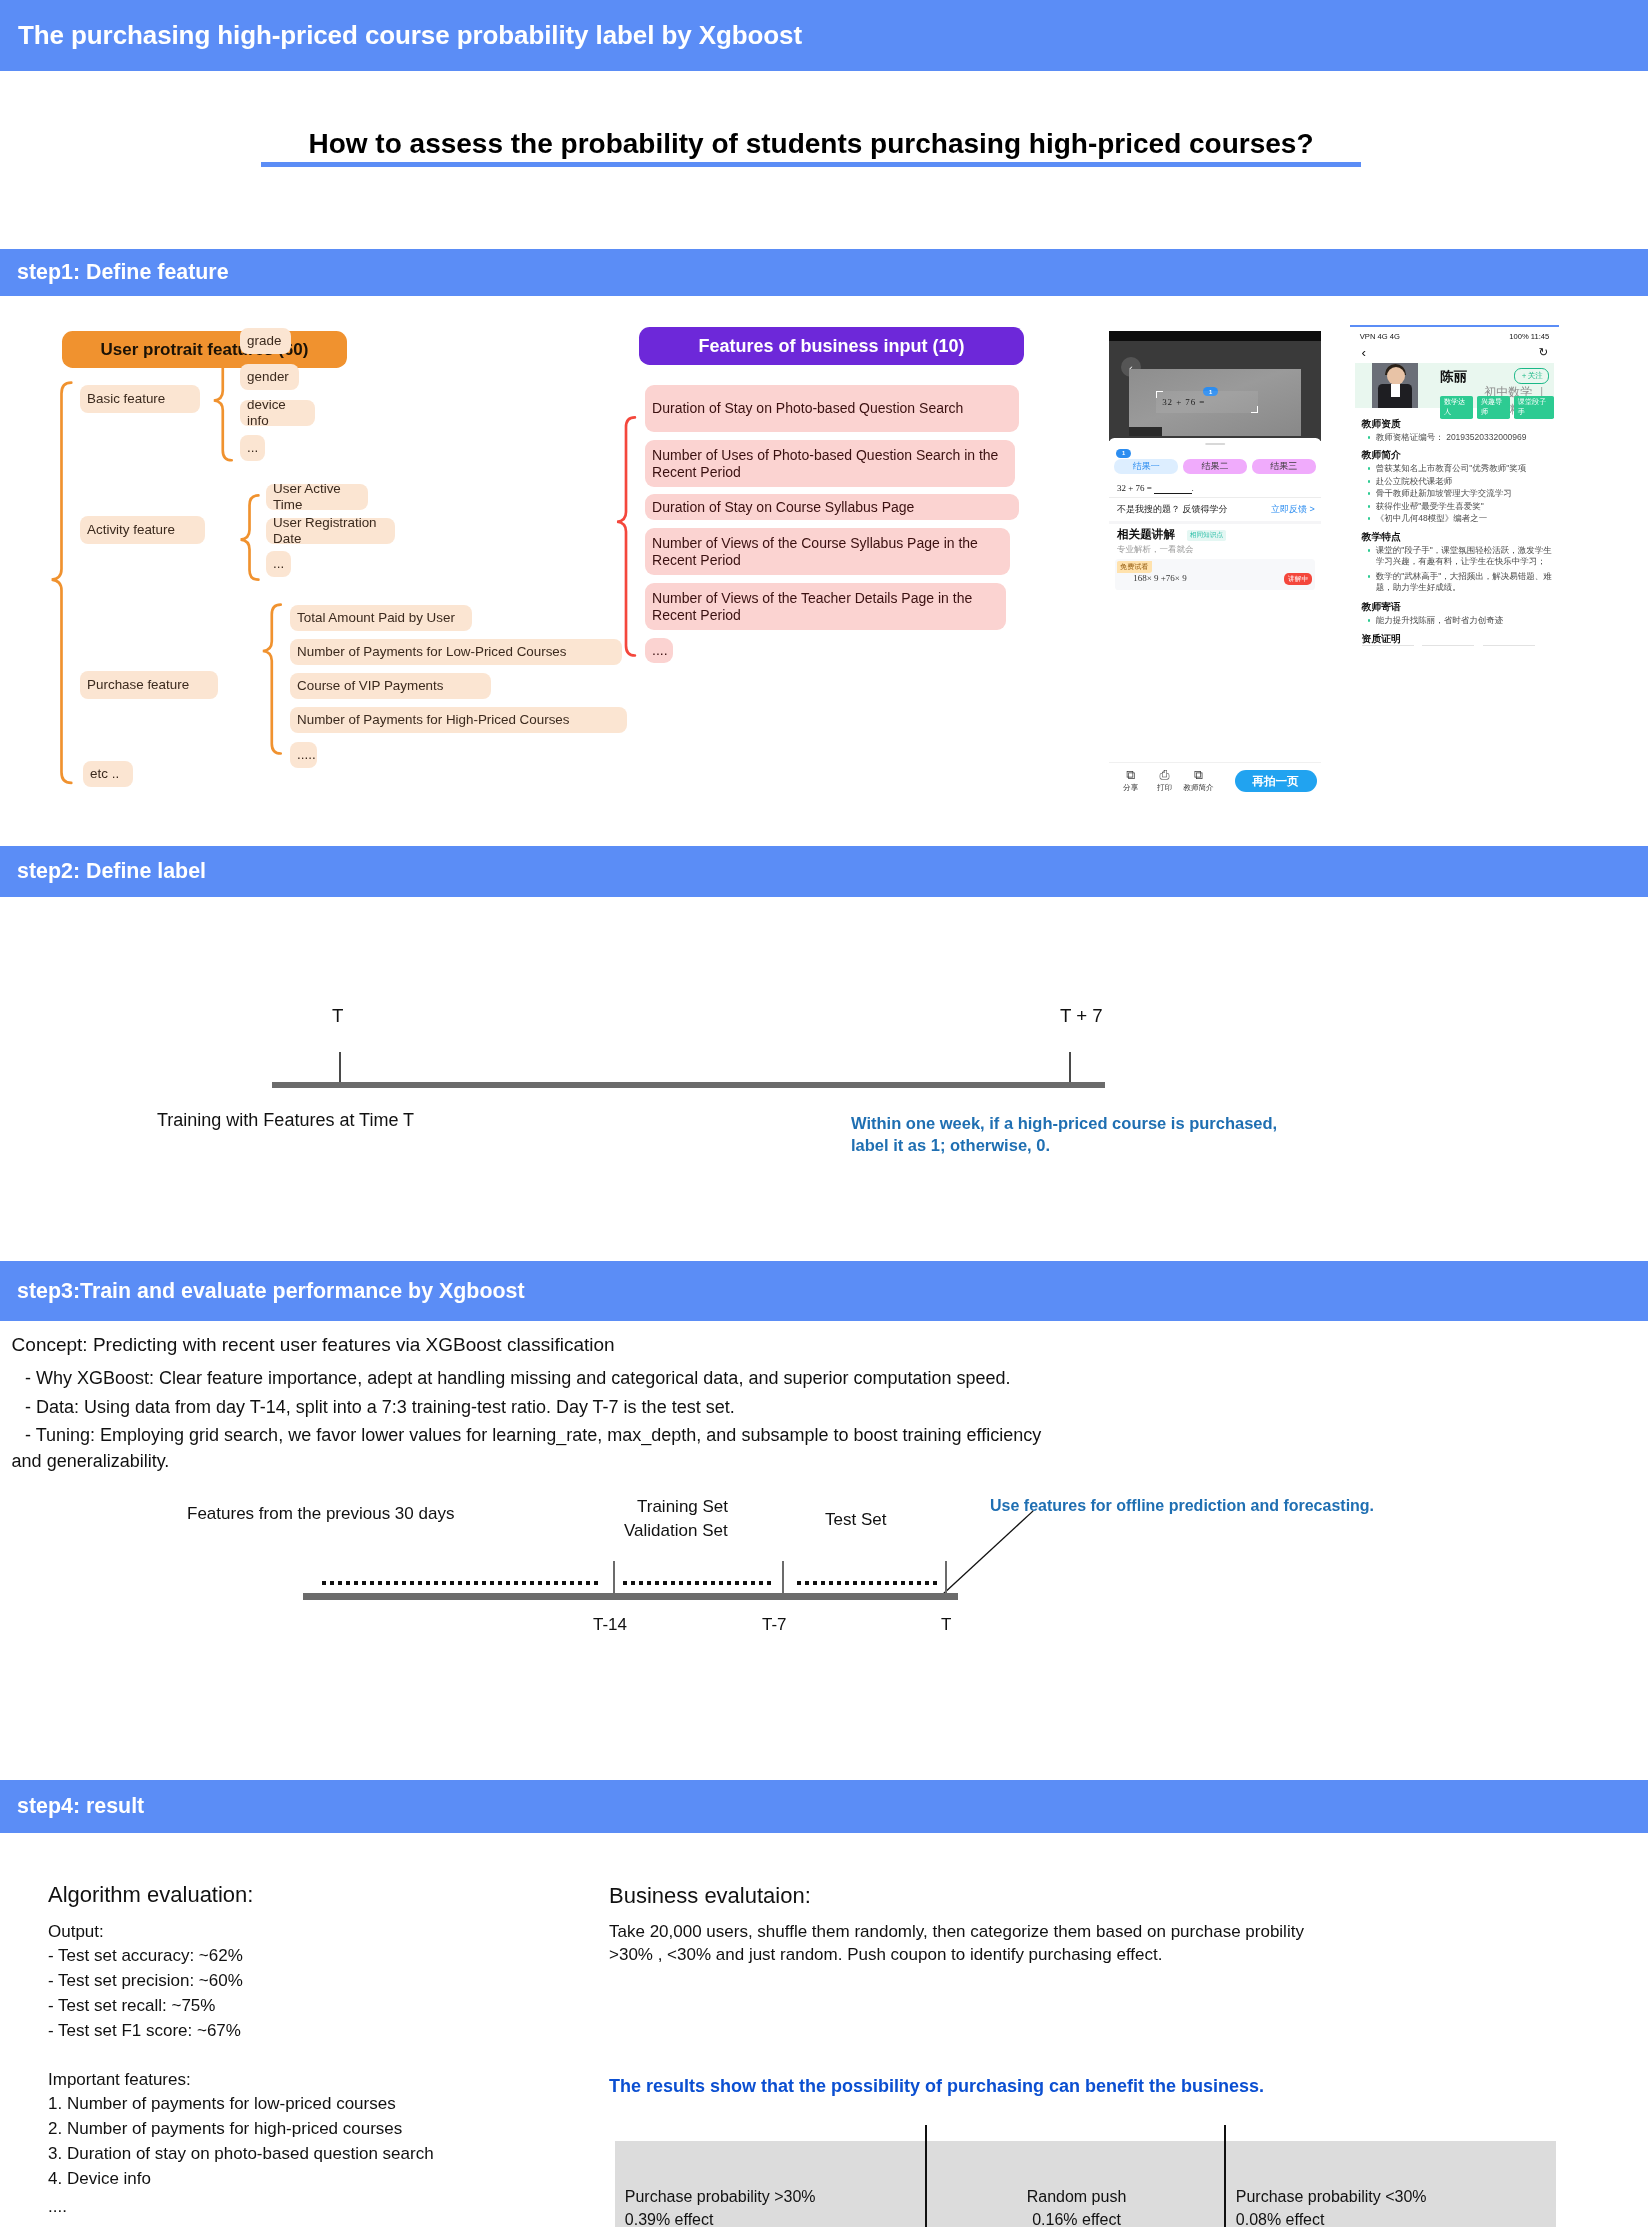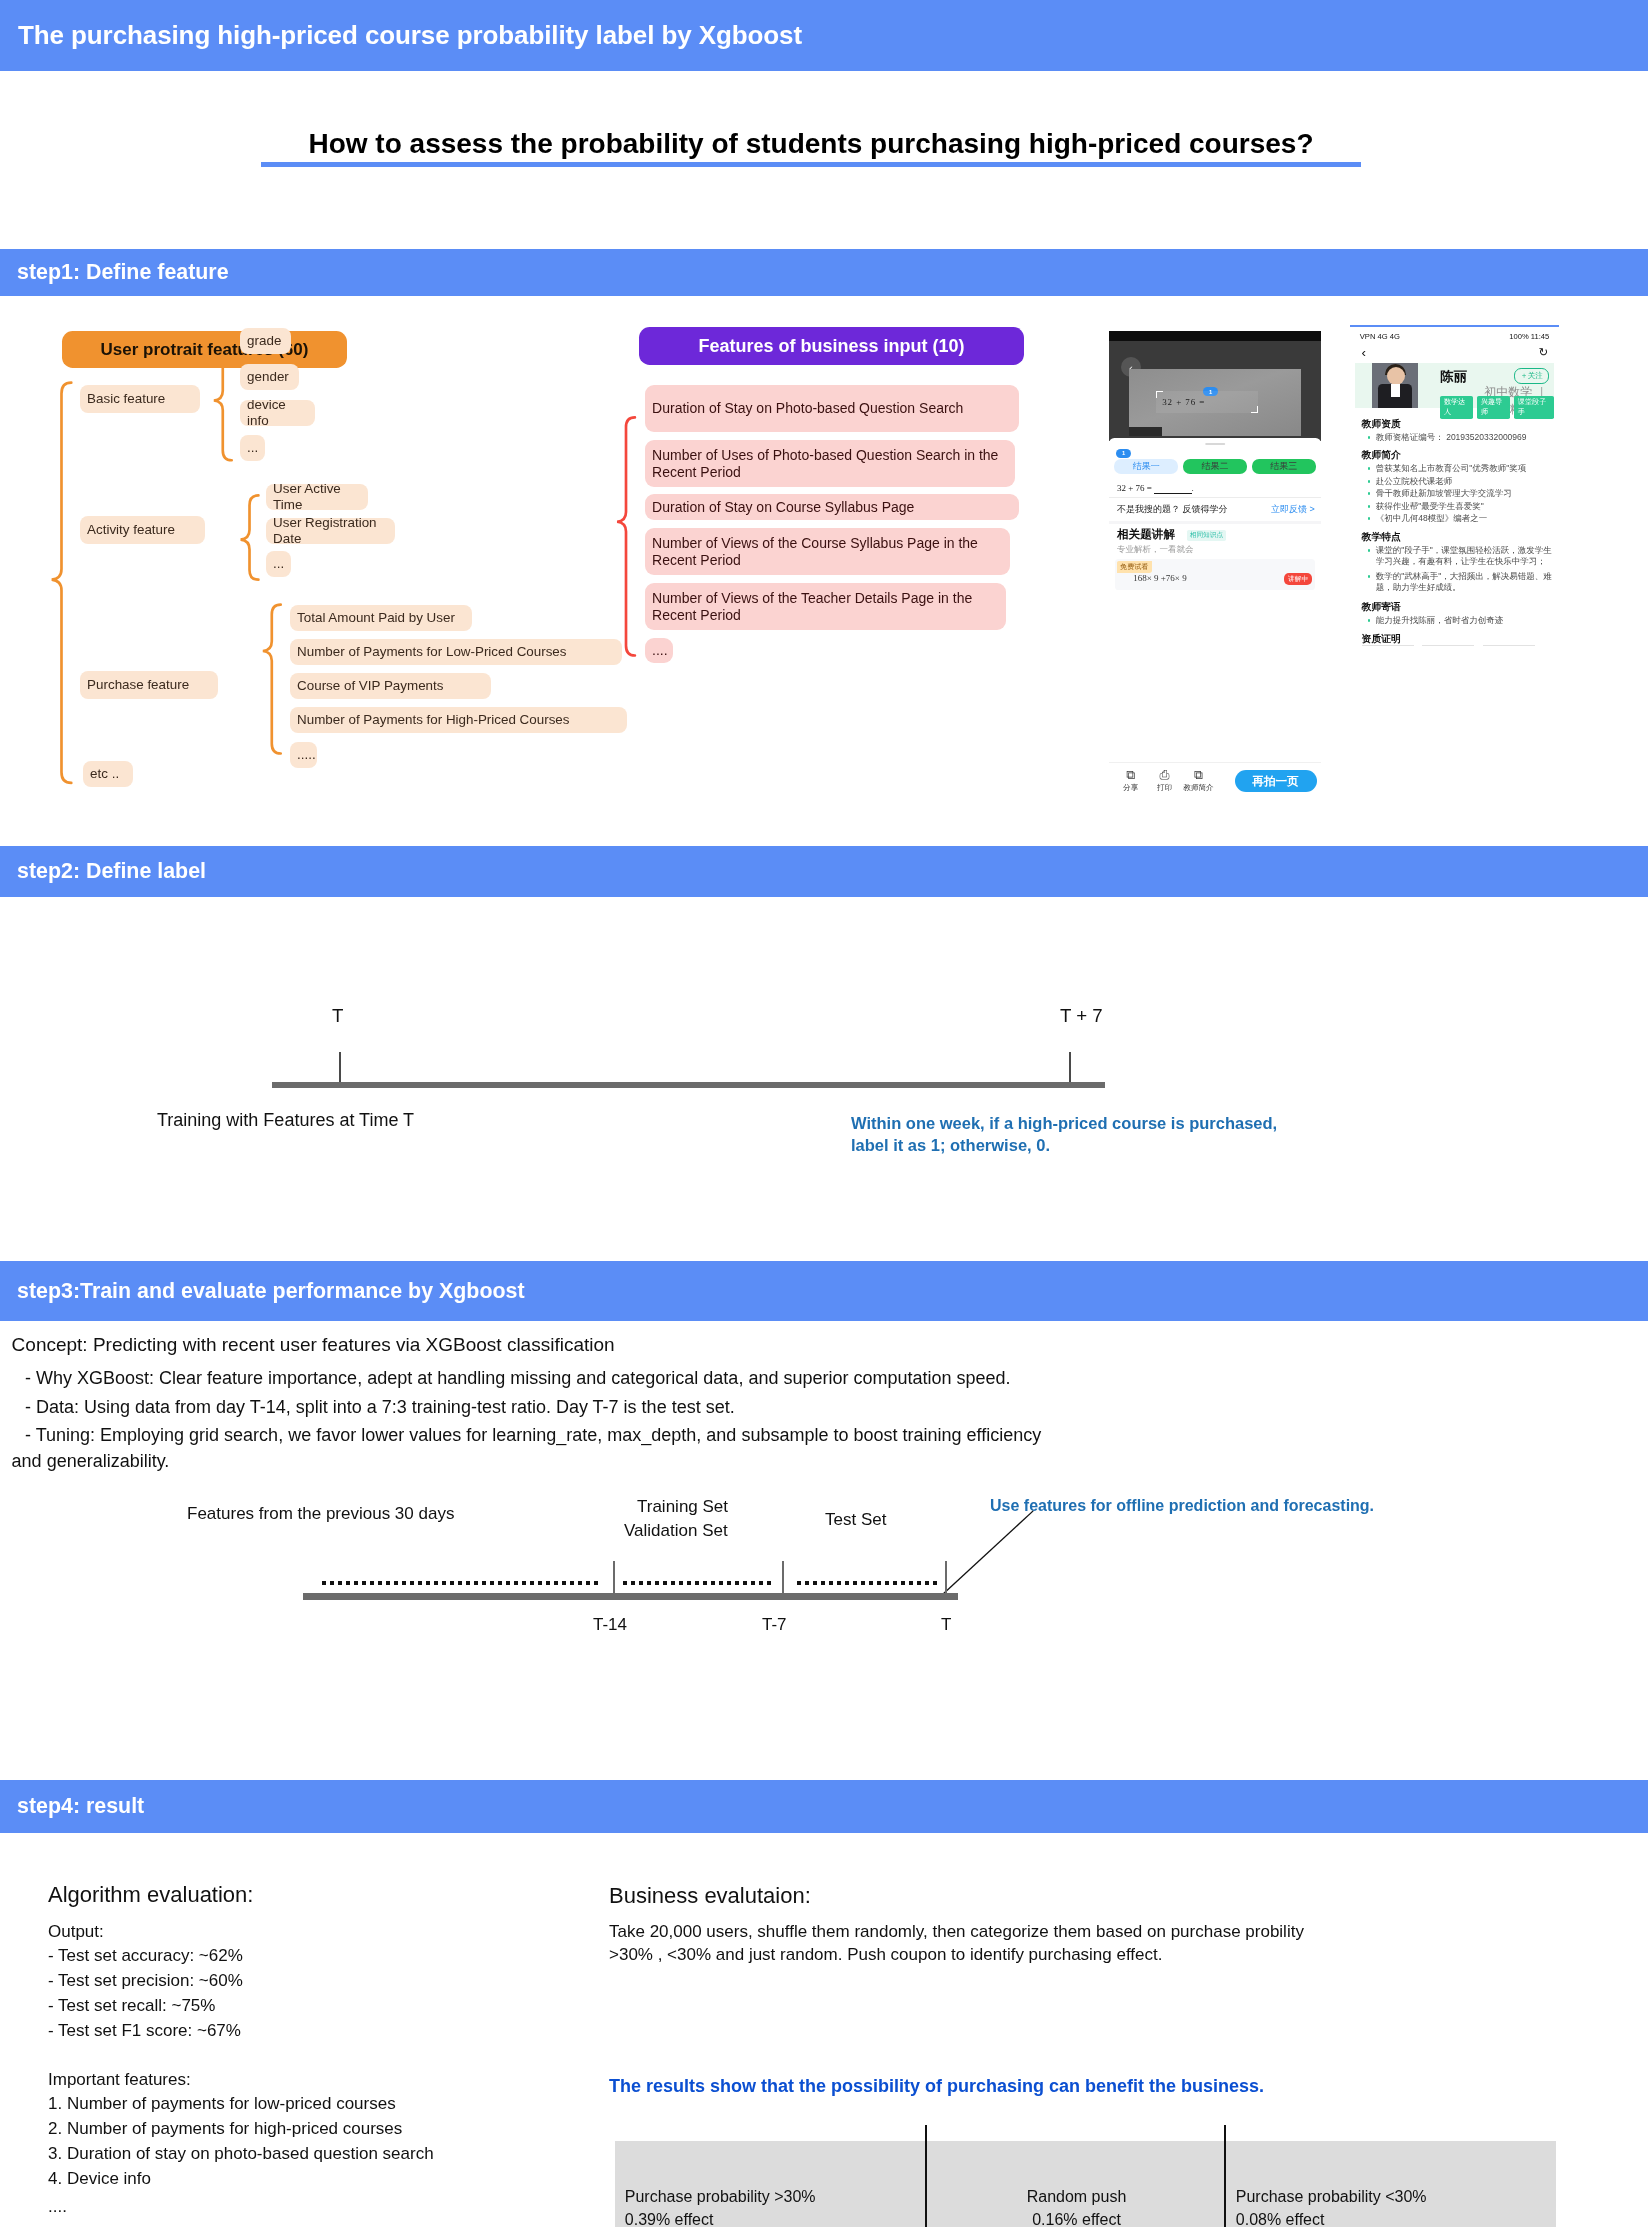--- a/index.html
+++ b/index.html
@@ -144,21 +144,21 @@
   }
   .badge-1 {
     position:absolute; width:15px; height:9px; border-radius:4.5px; background:#2c8df0;
     color:#fff; font-size:5.8px; display:flex; align-items:center; justify-content:center;
     font-weight:bold;
   }
   .p1-sheet { position:absolute; left:0; top:107px; width:100%; bottom:0; background:#fff; border-radius:5.3px 5.3px 0 0;}
   .p1-grab { position:absolute; left:50%; transform:translateX(-50%); top:4.5px; width:19.6px; height:2.2px; border-radius:1.3px; background:#d8d8d8; }
   .p1-tabs { position:absolute; left:0; top:21.4px; width:100%; display:flex; gap:4.5px; padding:0 5.3px; }
   .p1-tab {
-    flex:1; height:14.3px; border-radius:7.1px; background:#22c55e; color:#3b3b3b;
+    flex:1; height:14.3px; border-radius:7.1px; background:#f0abfc; color:#3b3b3b;
     font-size:9px; display:flex; align-items:center; justify-content:center;
   }
   .p1-tab.active { background:#ddeeff; color:#2c8df0; }
   .p1-prob {
     position:absolute; left:8px; top:45px; font-size:9px; color:#1a1a1a;
     font-family:"Liberation Serif", serif;
   }
   .p1-prob u { text-decoration: none; border-bottom:0.9px solid #1a1a1a; padding:0 18.7px; }
   .p1-divider { position:absolute; left:0; width:100%; height:0.4px; background:#ececec; }
   .p1-fb { position:absolute; left:8px; top:65px; font-size:9px; color:#222; }

